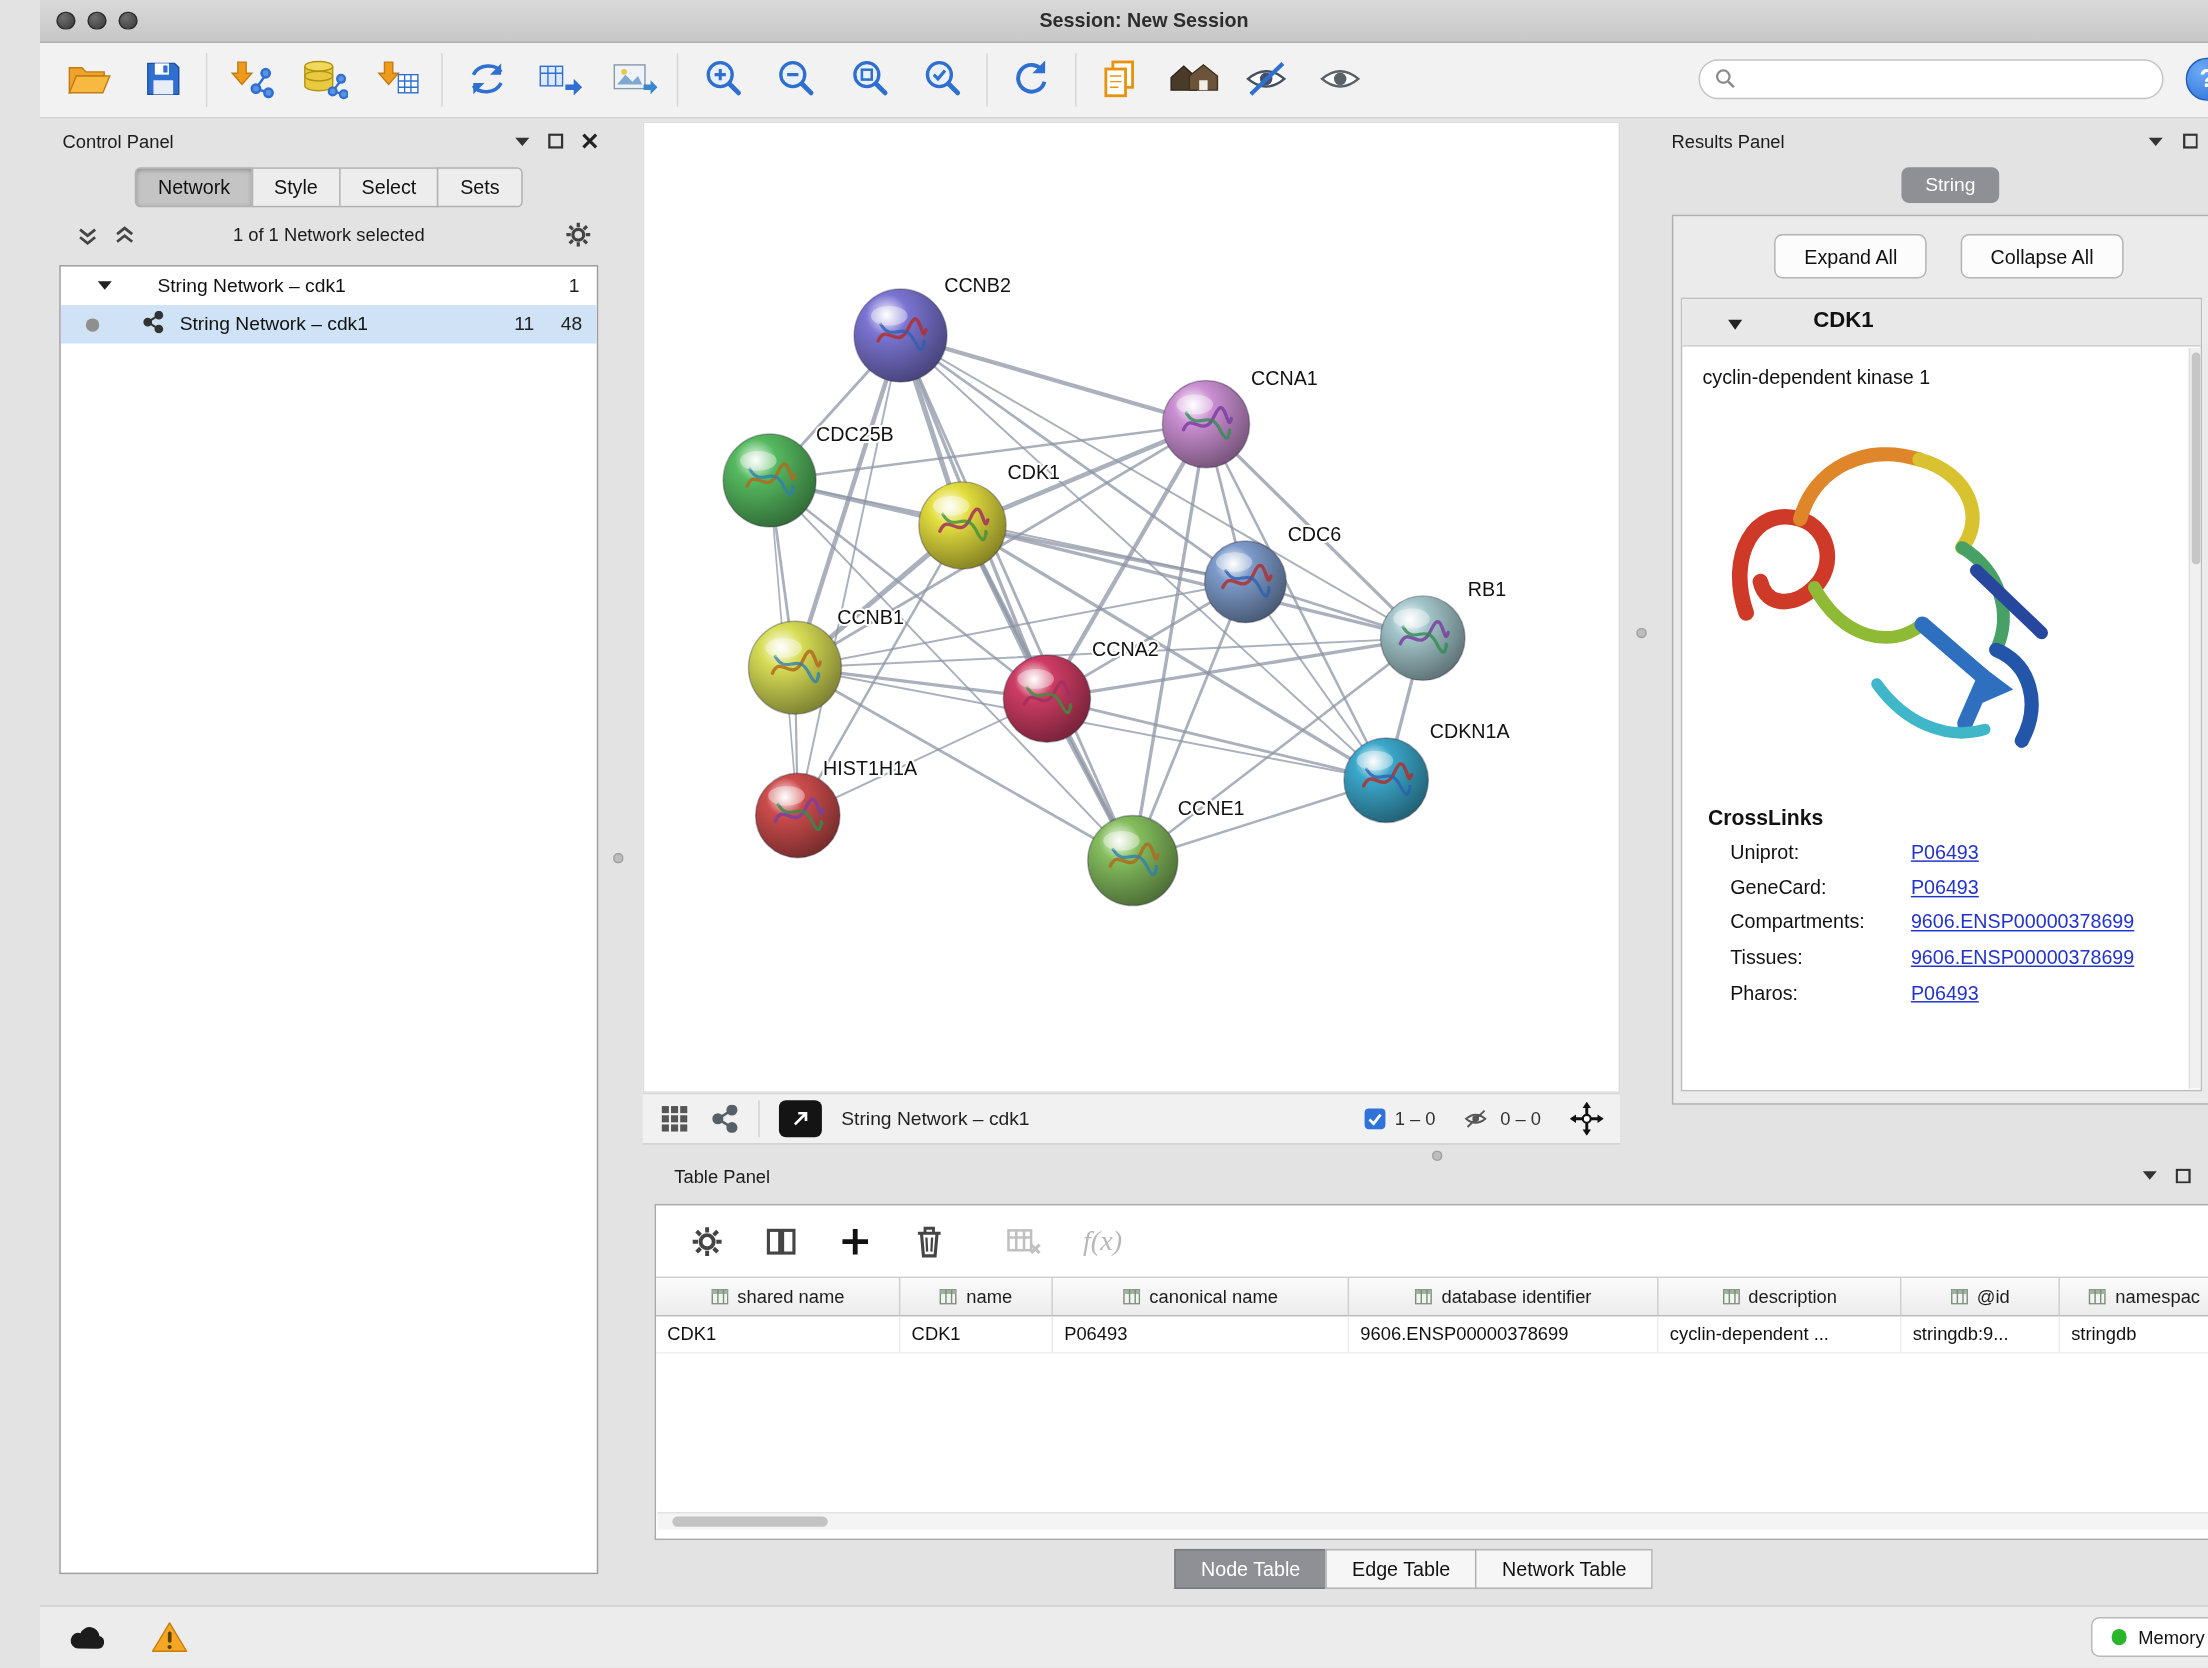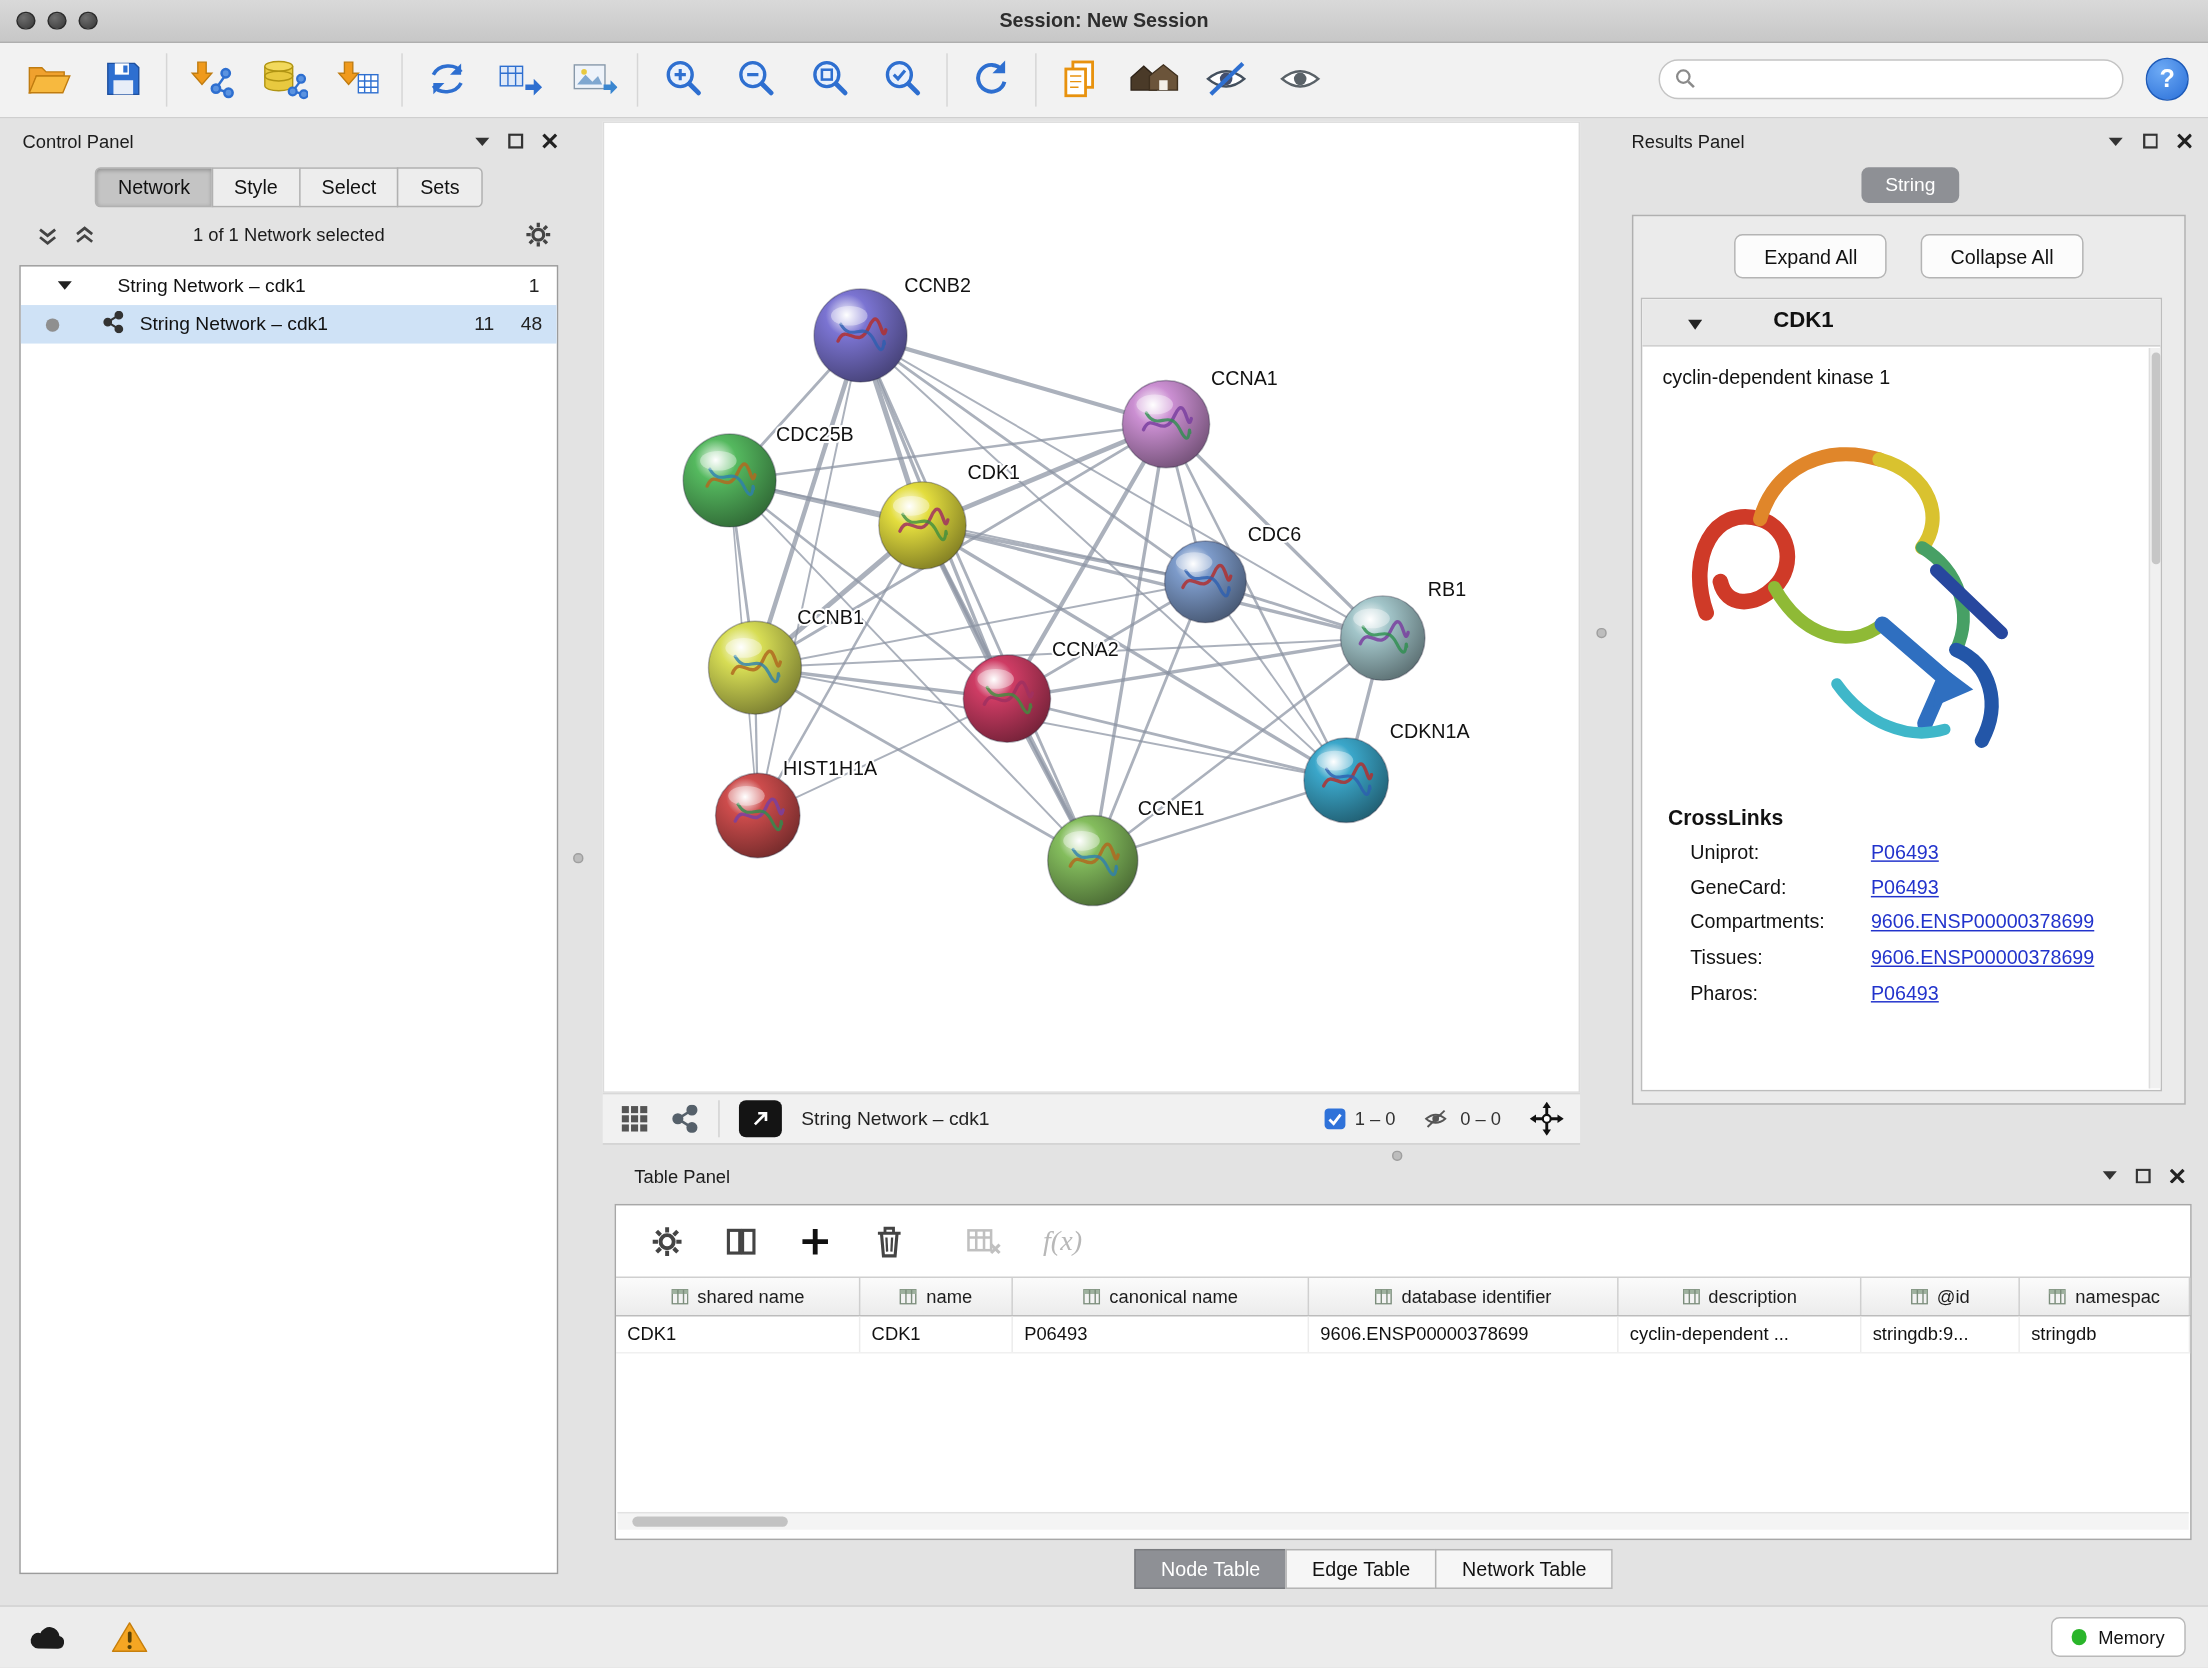--- a/index.html
+++ b/index.html
@@ -1,18 +1,18 @@
 <!DOCTYPE html>
 <html style="font-size:15px"><head>
 <meta charset="utf-8">
 <style>
   * { box-sizing: border-box; margin: 0; padding: 0; }
   html, body { width: 2208px; height: 1668px; overflow: hidden; background:#e3e3e3;
     font-family: "Liberation Sans", sans-serif; }
-  .viewport { width: 2084px; height: 1668px; position: relative; }
+  .viewport { width: 2084px; height: 1668px; position: relative; margin-left: 40px; }
   .window { width: 1491px; height: 1126px; position: absolute; top:0; left:0;
     transform: scale(1.48086); transform-origin: 0 0; background:#e3e3e3; }
 
   
   .titlebar { position:absolute; top:0; left:0; right:0; height:28.5px;
     background: linear-gradient(#d9d9d9, #c7c7c7); border-bottom:1px solid #a8a8a8; }
   .lights { position:absolute; left:11.4px; top:7.6px; display:flex; gap:8.6px; }
   .light { width:12.4px; height:12.4px; border-radius:50%;
     background: radial-gradient(circle at 35% 30%, #6e6e6e, #383838); border:1px solid #2a2a2a; }
   .wtitle { text-align:center; line-height:27.6px; font-size:13.3px; font-weight:700; color:#2d2d2d; }

